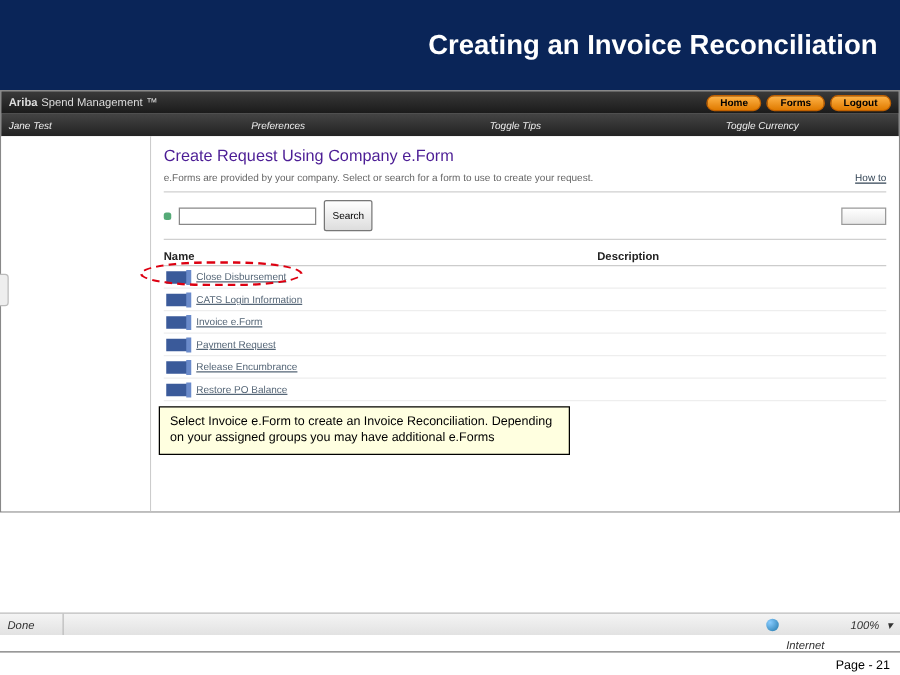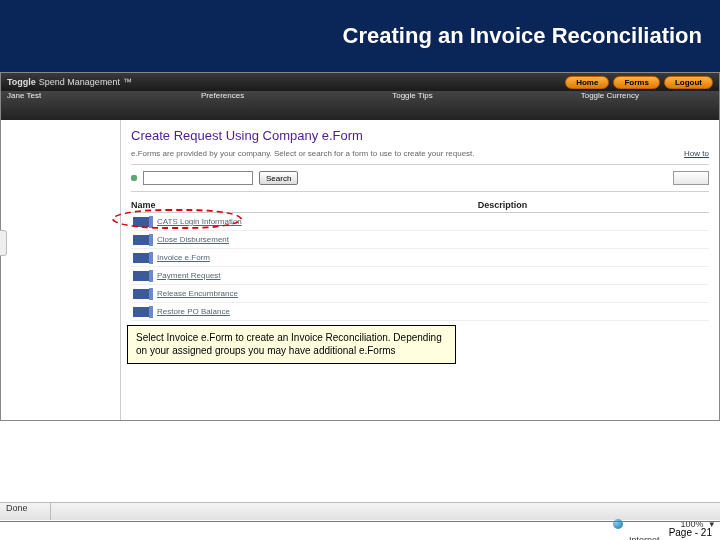--- a/index.html
+++ b/index.html
@@ -4,66 +4,66 @@
 <style>
   * { box-sizing: border-box; margin: 0; padding: 0; }
   body { width: 720px; height: 540px; font-family: Arial, sans-serif; background: #fff; overflow: hidden; position: relative; }
   .slide-header { background: #0a2558; height: 72px; display: flex; align-items: center; justify-content: flex-end; padding-right: 18px; }
   .slide-header h1 { color: #fff; font-size: 22px; font-weight: bold; }
   .app-shell { border: 1px solid #888; margin: 0 0 0 0; background: #fff; }
   .brand-bar { background: linear-gradient(#3a3a3a,#1a1a1a); height: 18px; display: flex; align-items: center; justify-content: space-between; padding: 0 6px; }
   .brand-left { color: #ddd; font-size: 9px; display: flex; align-items: center; gap: 3px; }
   .brand-right { display: flex; gap: 4px; }
   .pill { background: linear-gradient(#ffb347,#e07b00); color: #000; font-size: 8px; font-weight: bold; padding: 1px 10px; border-radius: 8px; border: 1px solid #c06000; }
-  .nav-bar { background: linear-gradient(#444,#222); height: 29px; display: flex; align-items: flex-start; color: #eee; font-size: 8px; padding: 0 6px; }
+  .nav-bar { background: linear-gradient(#444,#222); height: 18px; display: flex; align-items: center; color: #eee; font-size: 8px; padding: 0 6px; font-style: italic; }
   .nav-left { flex: 0 0 120px; }
   .nav-mid { flex: 1; display: flex; justify-content: space-around; }
   .content-wrap { display: flex; }
   .gutter { width: 120px; background: #fff; border-right: 1px solid #ccc; min-height: 300px; position: relative; }
   .gutter-tab { position: absolute; left: -2px; top: 110px; width: 8px; height: 26px; background: #eee; border: 1px solid #bbb; border-radius: 0 3px 3px 0; }
   .main { flex: 1; padding: 6px 10px 10px 10px; background: #fff; position: relative; }
   .page-title { color: #4c1d95; font-size: 13px; font-weight: normal; margin: 2px 0 6px 0; }
   .intro { font-size: 8px; color: #666; filter: blur(0.6px); display: flex; justify-content: space-between; }
   .howto { color: #345; text-decoration: underline; font-size: 8px; }
   .divider { border-top: 1px solid #d0d0d0; margin: 6px 0; }
   .search-row { display: flex; align-items: center; gap: 6px; margin: 4px 0 2px 0; }
   .bullet { width: 6px; height: 6px; background: #5a7; border-radius: 2px; }
   .search-input { width: 110px; height: 14px; border: 1px solid #888; font-size: 9px; padding: 0 2px; }
-  .search-btn { font-size: 8px; padding: 0 6px; height: 14px; border: 1px solid #777; background: linear-gradient(#fff,#ddd); border-radius: 2px; filter: blur(0.4px); }
+  .search-btn { font-size: 8px; padding: 0 6px; height: 25px; border: 1px solid #777; background: linear-gradient(#fff,#ddd); border-radius: 2px; filter: blur(0.4px); }
   .view-toggle { margin-left: auto; width: 36px; height: 14px; border: 1px solid #999; background: linear-gradient(#fff,#e8e8e8); filter: blur(0.5px); }
   .col-headers { display: flex; font-size: 9px; font-weight: bold; color: #222; padding: 2px 0; border-bottom: 1px solid #ccc; }
   .col-name { flex: 0 0 60%; }
   .col-desc { flex: 1; }
   .item-row { display: flex; align-items: center; height: 18px; border-bottom: 1px solid #eee; font-size: 8px; color: #567; filter: blur(0.6px); }
   .item-icon { width: 18px; height: 10px; background: #3a5a9a; margin: 0 6px 0 2px; position: relative; }
   .item-icon::after { content:""; position: absolute; right: -2px; top: -1px; width: 4px; height: 12px; background: #6a8aca; }
   .item-link { text-decoration: underline; }
   .highlight-ring { position: absolute; border: 2px dashed #d01; border-radius: 50%/60%; width: 130px; height: 20px; left: 112px; top: 209px; pointer-events: none; }
   .callout { position: absolute; left: 127px; top: 325px; width: 329px; background: #ffffe0; border: 1px solid #000; padding: 6px 8px; font-size: 10px; line-height: 1.25; }
-  .status-bar { position: absolute; bottom: 20px; left: 0; right: 0; height: 18px; background: linear-gradient(#f4f4f4,#e2e2e2); border-top: 1px solid #bbb; display: flex; align-items: flex-start; font-size: 9px; color: #333; padding: 0 6px; }
+  .status-bar { position: absolute; bottom: 32px; left: 0; right: 0; height: 18px; background: linear-gradient(#f4f4f4,#e2e2e2); border-top: 1px solid #bbb; display: flex; align-items: center; font-size: 9px; color: #333; padding: 0 6px; font-style: italic; }
   .status-left { flex: 0 0 40px; filter: blur(0.5px); }
   .status-sep { border-left: 1px solid #bbb; height: 100%; margin: 0 4px; }
   .status-right { margin-left: auto; display: flex; align-items: center; gap: 6px; }
   .globe { width: 10px; height: 10px; background: radial-gradient(circle at 30% 30%, #8cf, #27a); border-radius: 50%; }
   .zoom { filter: blur(0.3px); }
   .footer { position: absolute; bottom: 2px; right: 8px; font-size: 10px; color: #000; }
   .footer-rule { position: absolute; bottom: 18px; left: 0; right: 0; border-top: 1px solid #777; }
 </style>
 </head>
 <body>
 
 <div class="slide-header">
   <h1>Creating an Invoice Reconciliation</h1>
 </div>
 
 <div class="app-shell">
 
   <div class="brand-bar">
     <div class="brand-left">
-      <span style="font-weight:bold;">Toggle</span>
+      <span style="font-weight:bold;">Ariba</span>
       <span>Spend Management</span>
       <span>™</span>
     </div>
     <div class="brand-right">
       <span class="pill">Home</span>
       <span class="pill">Forms</span>
       <span class="pill">Logout</span>
     </div>
   </div>
 
@@ -94,25 +94,25 @@
         <div class="view-toggle"></div>
       </div>
       <div class="divider"></div>
       <div class="col-headers">
         <div class="col-name">Name</div>
         <div class="col-desc">Description</div>
       </div>
 
       <div class="item-row">
         <span class="item-icon"></span>
-        <span class="item-link">CATS Login Information</span>
+        <span class="item-link">Close Disbursement</span>
       </div>
       <div class="item-row">
         <span class="item-icon"></span>
-        <span class="item-link">Close Disbursement</span>
+        <span class="item-link">CATS Login Information</span>
       </div>
       <div class="item-row">
         <span class="item-icon"></span>
         <span class="item-link">Invoice e.Form</span>
       </div>
       <div class="item-row">
         <span class="item-icon"></span>
         <span class="item-link">Payment Request</span>
       </div>
       <div class="item-row">

